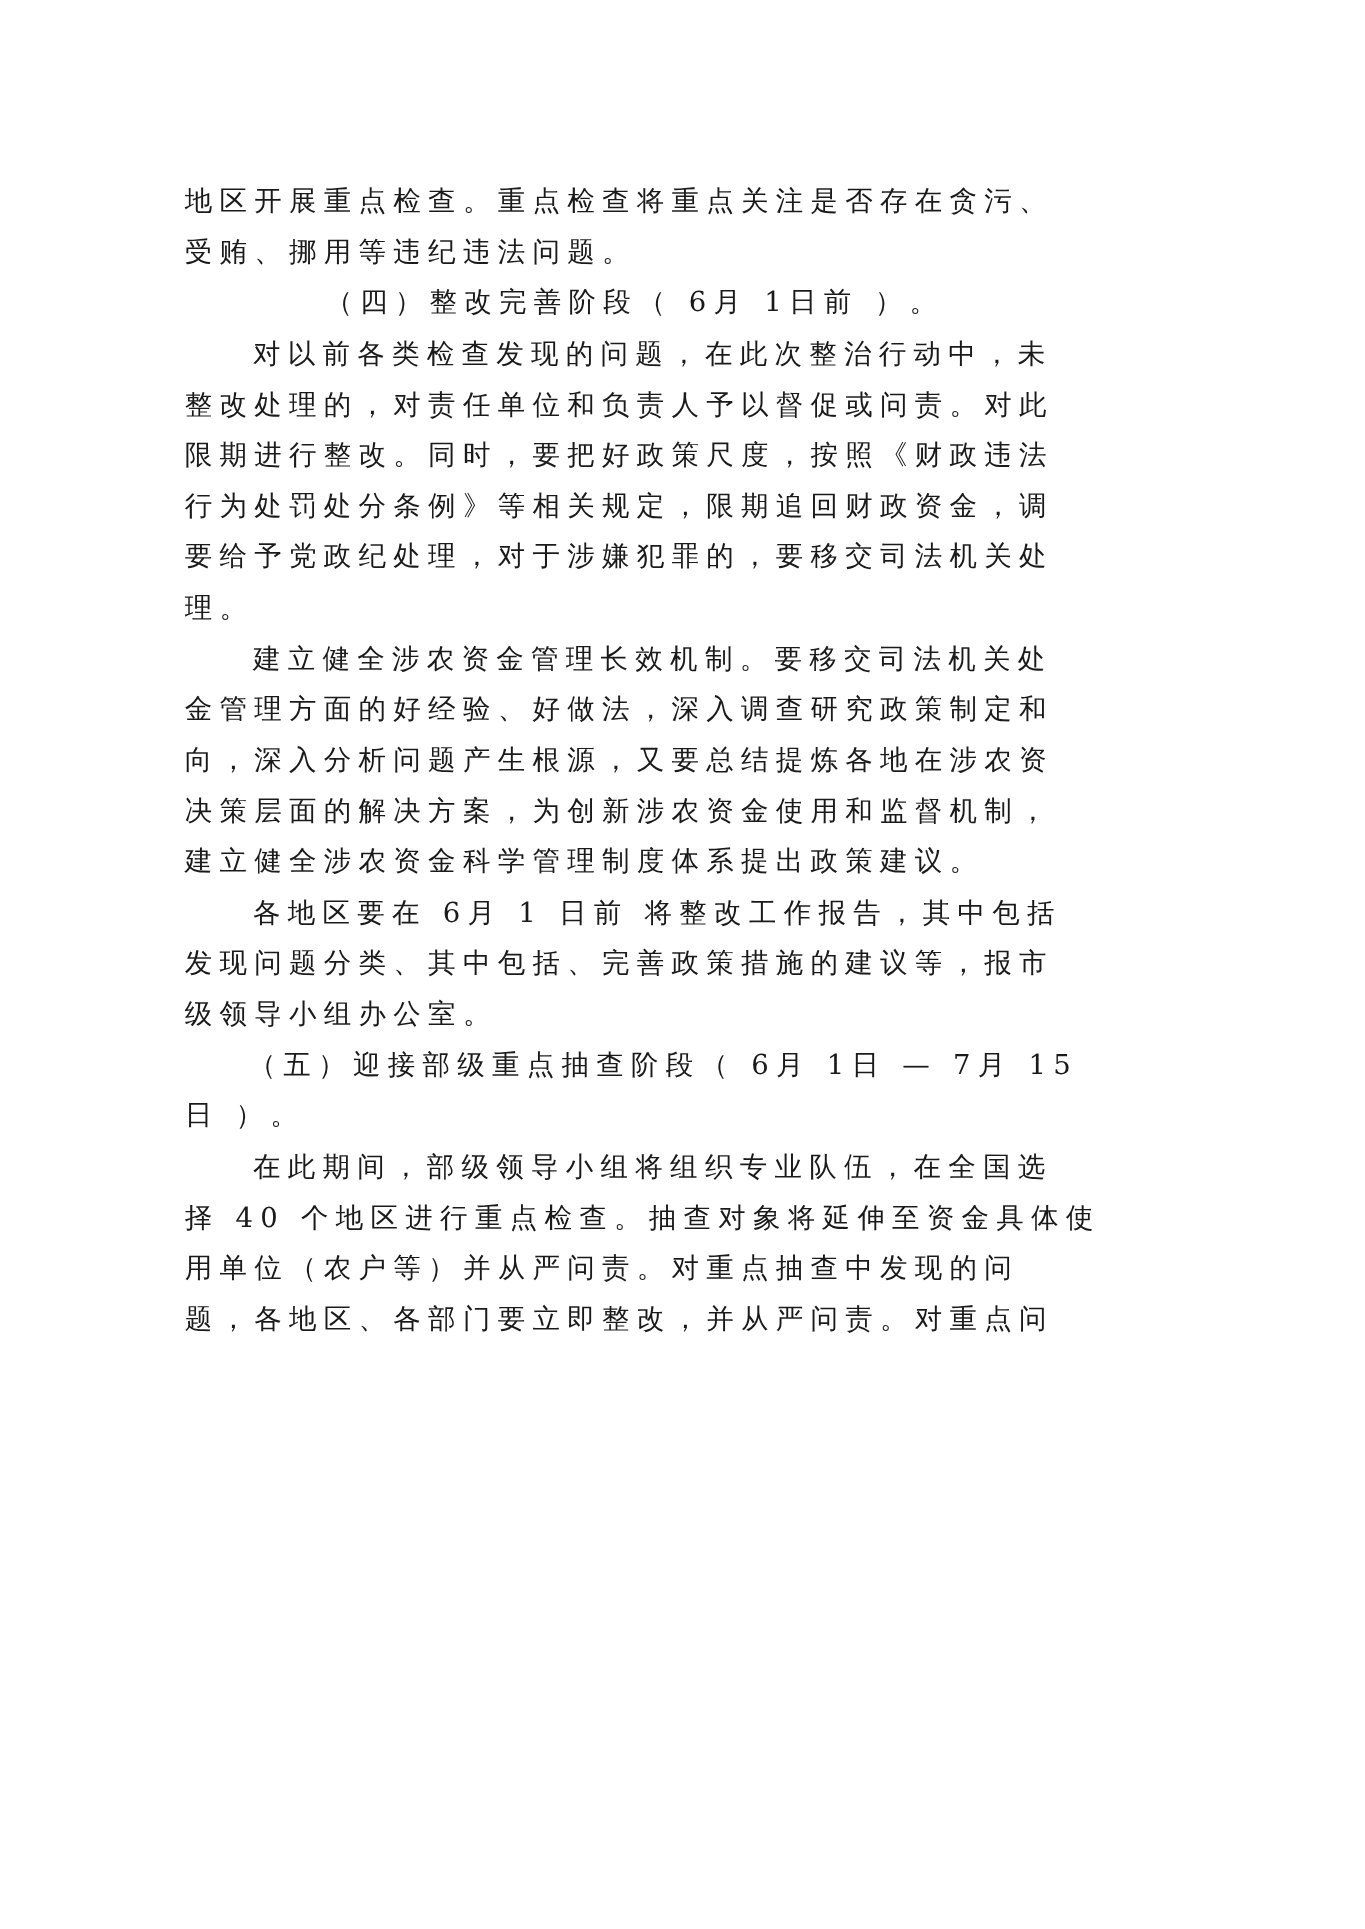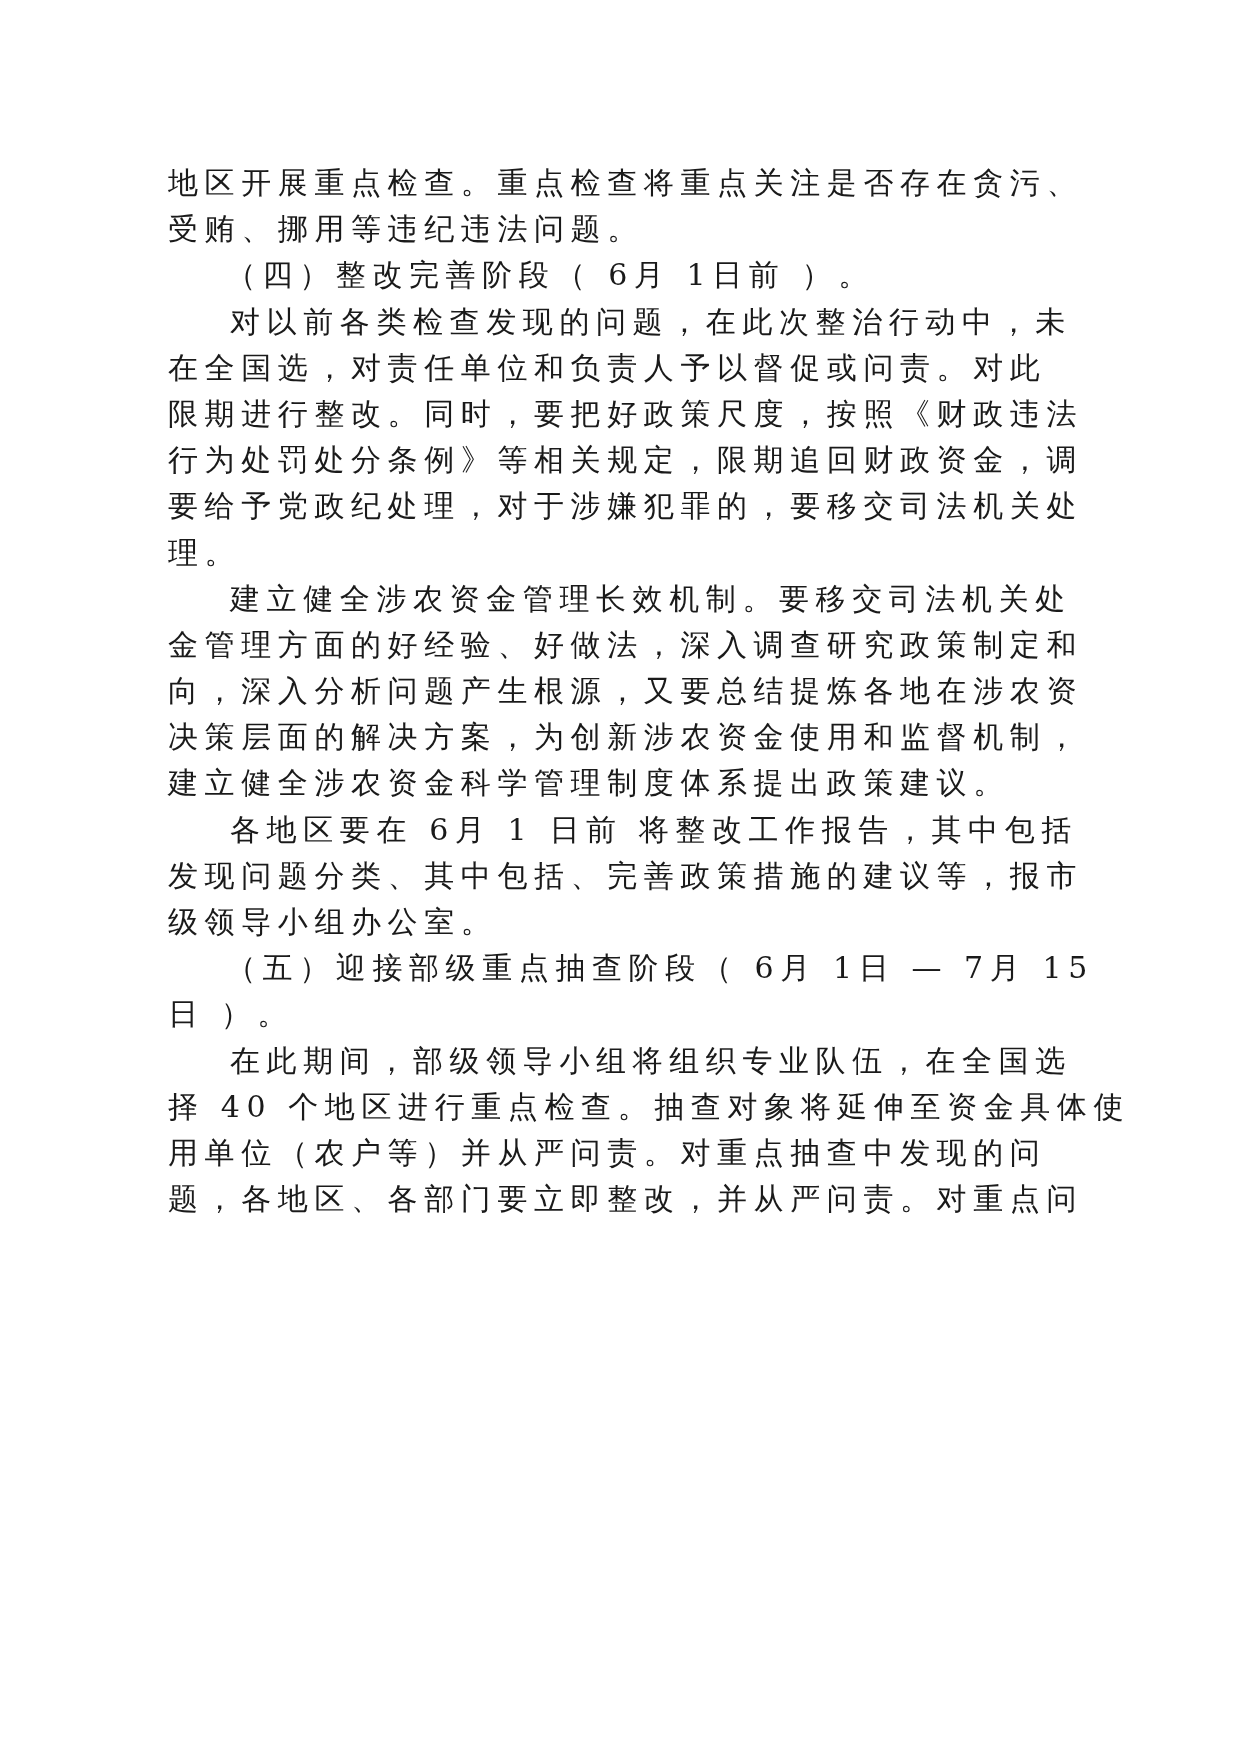--- a/index.html
+++ b/index.html
@@ -12,46 +12,47 @@
     height: 1754px;
     position: relative;
     overflow: hidden;
   }
   .page {
     position: absolute;
     left: 168px;
     top: 160px;
     width: 760px;
     font-family: "DejaVu Serif", "Liberation Serif", serif;
-    font-size: 30px;
+    font-size: 25px;
     color: #1a1a1a;
     line-height: 46.2px;
     letter-spacing: 6.6px;
   }
   .line {
     display: block;
     white-space: nowrap;
     height: 46.2px;
   }
   .indent {
     padding-left: 62px;
   }
   .heading-indent {
     padding-left: 58px;
+    text-align: center;
   }
 </style>
 </head>
 <body>
 
 <div class="page">
   <span class="line">地区开展重点检查。重点检查将重点关注是否存在贪污、</span>
   <span class="line">受贿、挪用等违纪违法问题。</span>
   <span class="line heading-indent">（四）整改完善阶段（ 6月 1日前 ）。</span>
   <span class="line indent">对以前各类检查发现的问题，在此次整治行动中，未</span>
-  <span class="line">在全国选，对责任单位和负责人予以督促或问责。对此</span>
+  <span class="line">整改处理的，对责任单位和负责人予以督促或问责。对此</span>
   <span class="line">限期进行整改。同时，要把好政策尺度，按照《财政违法</span>
   <span class="line">行为处罚处分条例》等相关规定，限期追回财政资金，调</span>
   <span class="line">要给予党政纪处理，对于涉嫌犯罪的，要移交司法机关处</span>
   <span class="line">理。</span>
   <span class="line indent">建立健全涉农资金管理长效机制。要移交司法机关处</span>
   <span class="line">金管理方面的好经验、好做法，深入调查研究政策制定和</span>
   <span class="line">向，深入分析问题产生根源，又要总结提炼各地在涉农资</span>
   <span class="line">决策层面的解决方案，为创新涉农资金使用和监督机制，</span>
   <span class="line">建立健全涉农资金科学管理制度体系提出政策建议。</span>
   <span class="line indent">各地区要在 6月 1 日前 将整改工作报告，其中包括</span>

